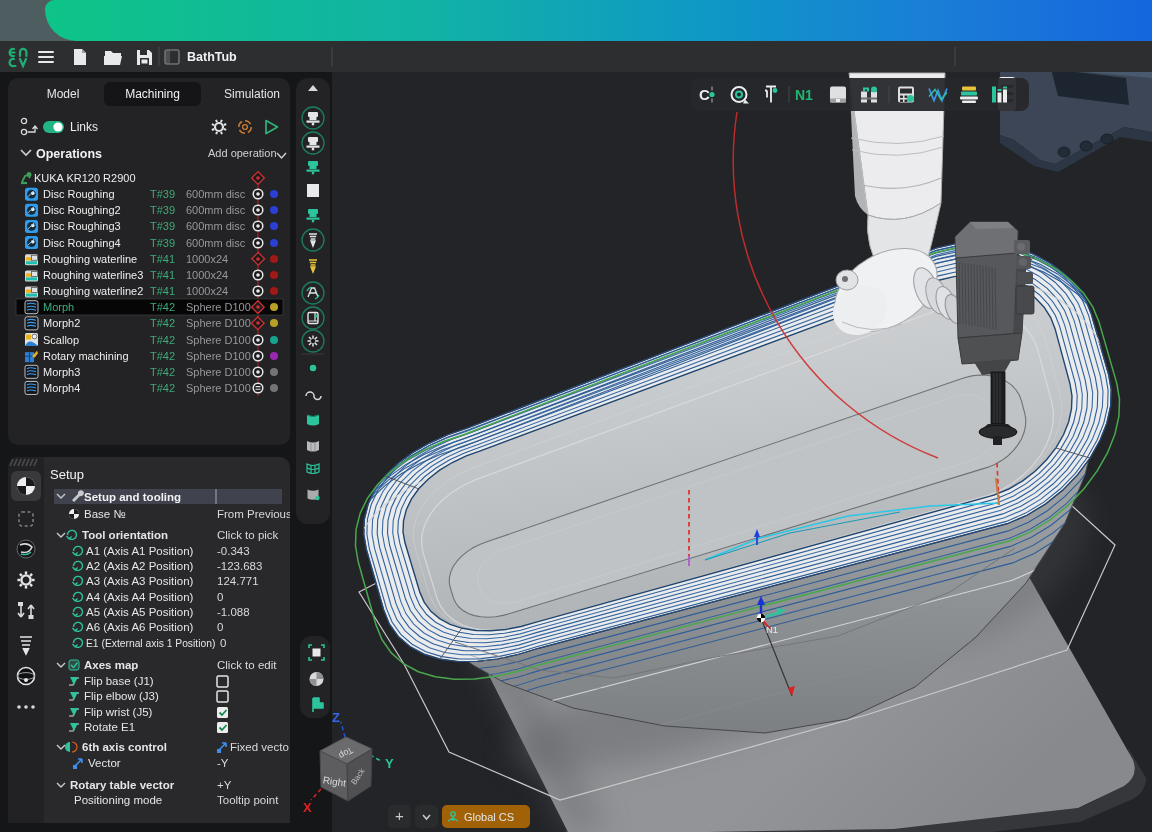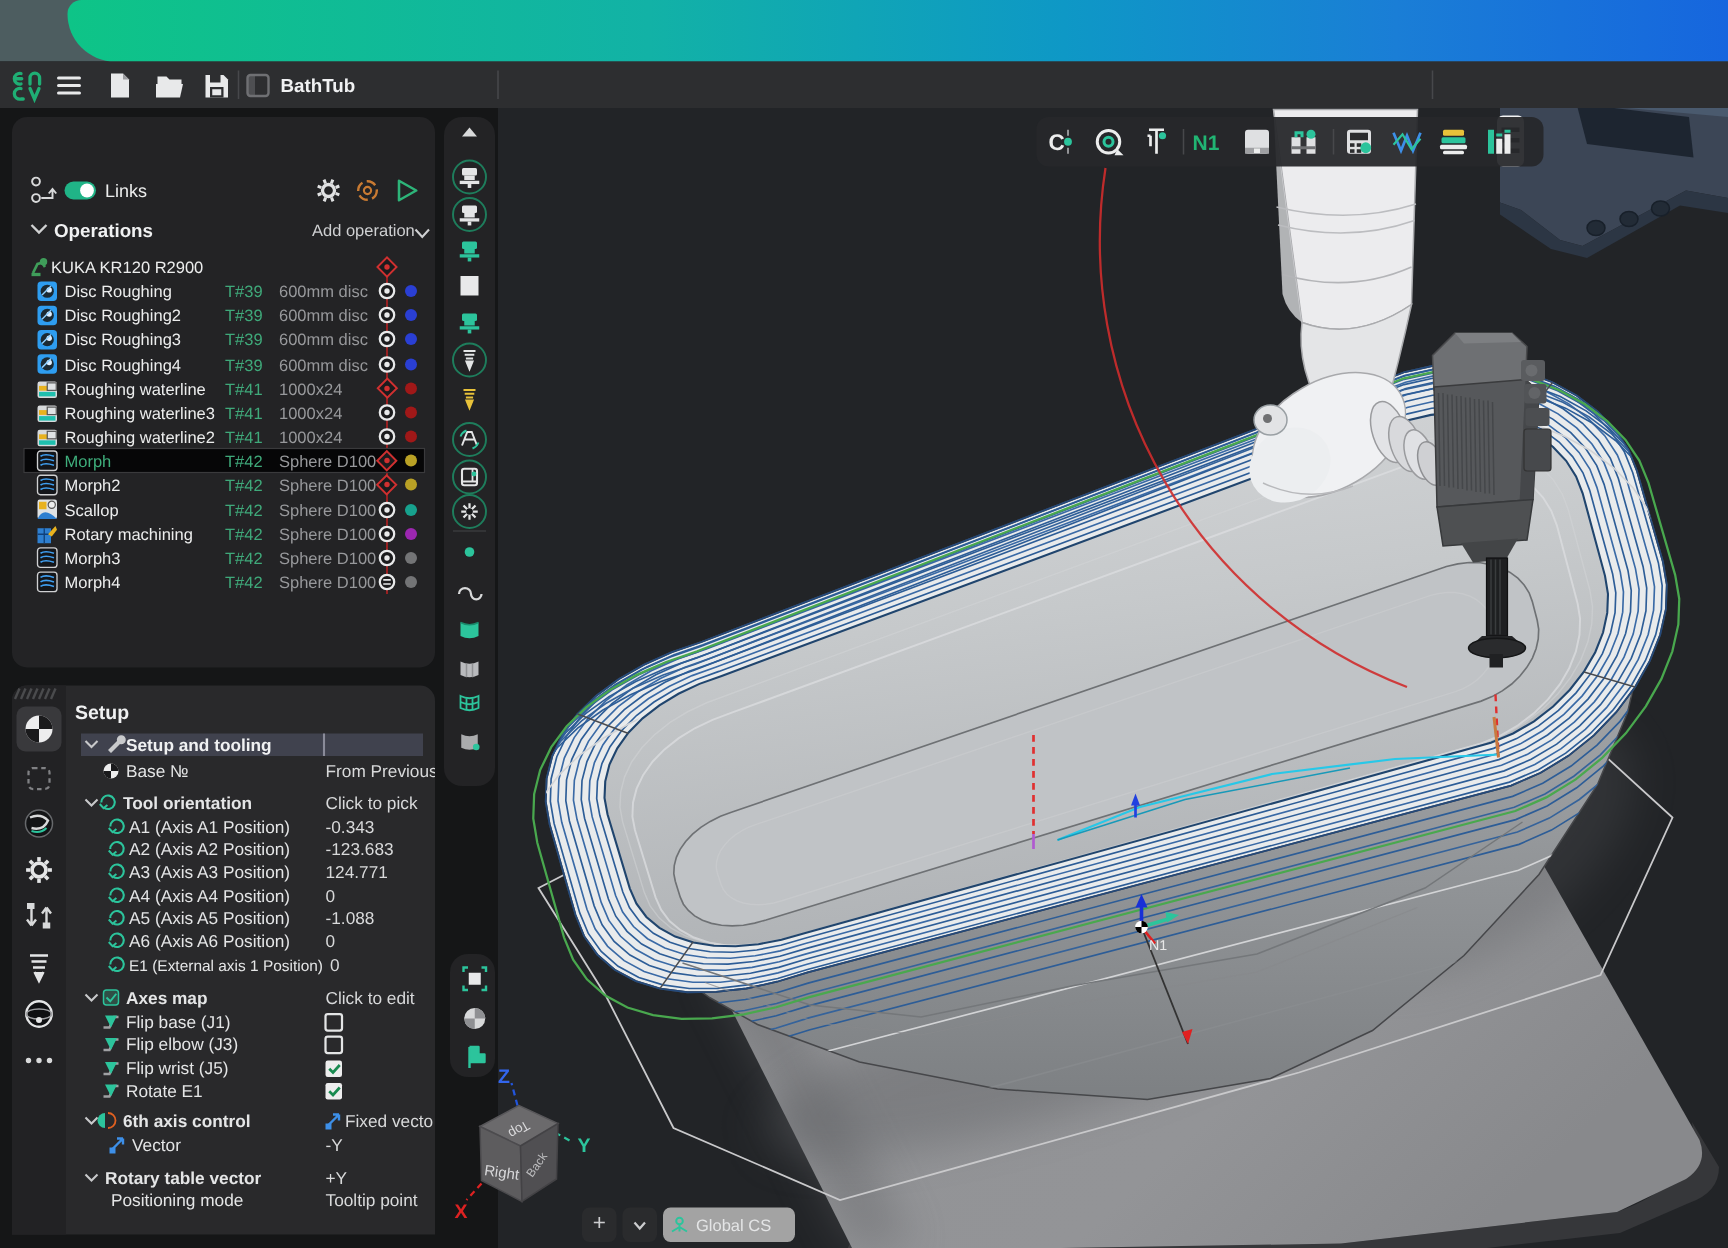--- a/index.html
+++ b/index.html
@@ -379,20 +379,26 @@
         <rect x="0" y="0" width="13" height="13" rx="2" fill="#14161a" stroke="#cfd0d2" stroke-width="0.9"></rect>
         <path d="M2 3.5 q3 -2 9 0 M2 6.5 q3 -2 9 0 M2 9.5 q3 -2 9 0" stroke="#3f9ef0" stroke-width="1.1" fill="none"></path>
       </g>
       <text x="35" y="314" font-size="11" fill="#eceded" font-family="Liberation Sans, sans-serif">Morph4</text>
       <text x="142" y="314" font-size="11" fill="#3fa97a" font-family="Liberation Sans, sans-serif">T#42</text>
       <text x="178" y="314" font-size="11" fill="#97989b" font-family="Liberation Sans, sans-serif">Sphere D100</text>
       <circle cx="250" cy="310" r="4.8" fill="#1b1b1d" stroke="#e8e9ea" stroke-width="1.5"></circle>
       <path d="M247.5 308.6 h5 M247.5 311.3 h5" stroke="#e8e9ea" stroke-width="1.1"></path>
       <circle cx="266" cy="310" r="4" fill="#737476"></circle>
     </svg>
+  <div class="abs" style="left:0;top:4px;width:282px;height:28px;">
+    <div class="abs" style="left:96px;top:0;width:97px;height:24px;background:#151517;border-radius:6px;"></div>
+    <div class="abs" style="left:20px;top:5px;width:70px;text-align:center;font-size:12px;color:#e4e5e6;">Model</div>
+    <div class="abs" style="left:96px;top:5px;width:97px;text-align:center;font-size:12px;color:#f0f1f2;">Machining</div>
+    <div class="abs" style="left:200px;top:5px;width:88px;text-align:center;font-size:12px;color:#e4e5e6;">Simulation</div>
+  </div>
 </div>
 
 <div class="abs" style="left:8px;top:457px;width:282px;height:366px;background:#29292b;border-radius:10px 10px 0 0;">
   <div class="abs" style="left:0;top:0;width:36px;height:366px;background:#222224;border-radius:10px 0 0 0;"></div>
   <svg class="abs" style="left:0;top:0;" width="36" height="366">
       <g stroke="#4a4b4d" stroke-width="1.6">
         <line x1="5" y1="2" x2="2" y2="9"></line>
         <line x1="9" y1="2" x2="6" y2="9"></line>
         <line x1="13" y1="2" x2="10" y2="9"></line>
         <line x1="17" y1="2" x2="14" y2="9"></line>
@@ -431,21 +437,21 @@
       </g>
       <circle cx="18" cy="219" r="8.5" fill="#0f1012" stroke="#e4e5e6" stroke-width="1.6"></circle>
       <ellipse cx="18" cy="219" rx="8.5" ry="3.4" fill="none" stroke="#9fa0a3" stroke-width="1"></ellipse>
       <circle cx="18" cy="223" r="2" fill="#e4e5e6"></circle>
       <g fill="#d8d9da">
         <circle cx="11" cy="250" r="1.8"></circle>
         <circle cx="18" cy="250" r="1.8"></circle>
         <circle cx="25" cy="250" r="1.8"></circle>
       </g>
     </svg>
-  <div class="abs" style="left:42px;top:10px;font-size:13px;font-weight:bold;color:#f0f1f2;">Setup</div>
+  <div class="abs" style="left:42px;top:10px;font-size:13px;font-weight:normal;color:#f0f1f2;">Setup</div>
   <svg class="abs" style="left:36px;top:28px;" width="246" height="338">
       <rect x="10" y="4" width="228" height="15" fill="#40424e"></rect>
       <line x1="172" y1="4" x2="172" y2="19" stroke="#8a8b99" stroke-width="1.4"></line>
       <path d="M13 9 l4 4 l4 -4" fill="none" stroke="#c8c9cb" stroke-width="1.4"></path>
       <g transform="translate(26,5)">
         <path d="M2 10 l6 -6 a3 3 0 1 1 2 2 l-6 6 Z" fill="#c9cacc"></path>
       </g>
       <text x="40" y="15.5" font-size="11.5" font-weight="bold" fill="#f0f1f2" font-family="Liberation Sans, sans-serif">Setup and tooling</text>
       <circle cx="30" cy="29" r="5" fill="#ededee"></circle>
       <path d="M30 24 A5 5 0 0 1 35 29 L30 29 Z" fill="#1a1a1c"></path>
@@ -678,21 +684,21 @@
       </g>
     </svg>
 </div>
 
 <div class="abs" style="left:388px;top:805px;width:23px;height:23px;background:#2a2b2d;border-radius:5px;color:#cbccce;font-size:15px;text-align:center;line-height:21px;">+</div>
 <div class="abs" style="left:415px;top:805px;width:23px;height:23px;background:#2a2b2d;border-radius:5px;">
   <svg width="23" height="23">
       <path d="M8 10 l3.5 4 l3.5 -4" stroke="#cbccce" stroke-width="1.5" fill="none"></path>
     </svg>
 </div>
-<div class="abs" style="left:442px;top:805px;width:88px;height:23px;background:#a3a3a3;border-radius:5px;">
+<div class="abs" style="left:442px;top:805px;width:88px;height:23px;background:#a16207;border-radius:5px;">
   <svg width="88" height="23">
     <g stroke="#2cc49c" stroke-width="1.3" fill="none">
       <circle cx="11" cy="9" r="2.2"></circle>
       <path d="M11 11 v5 M11 13 l-5 3 M11 13 l5 3"></path>
     </g>
     <text x="22" y="15.5" font-size="11" fill="#e4e5e6" font-family="Liberation Sans, sans-serif">Global CS</text>
   </svg>
 </div>
 
 </body></html>

